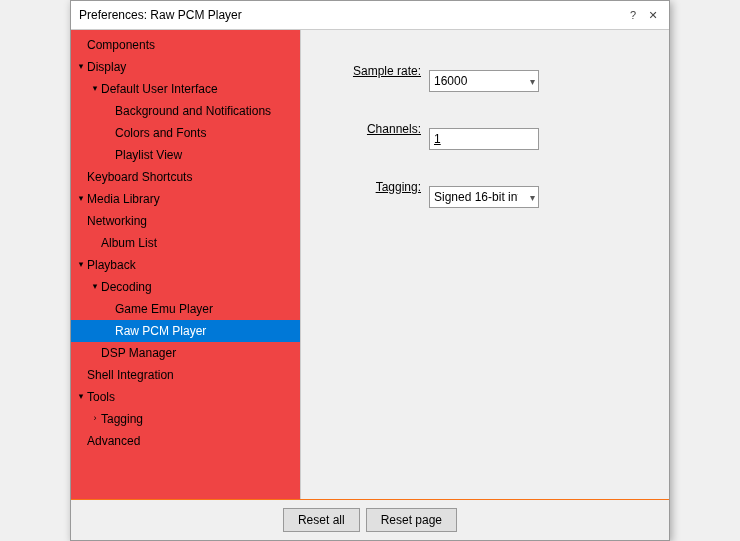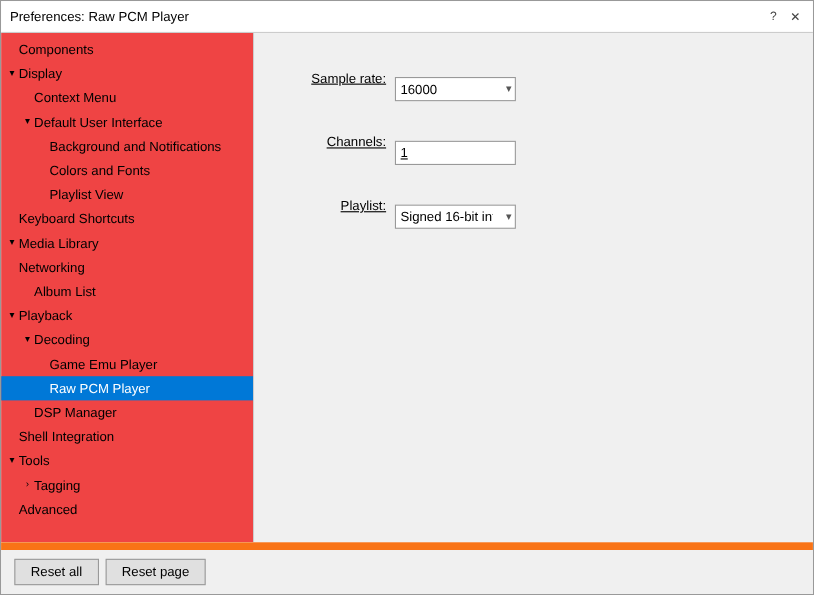--- a/index.html
+++ b/index.html
@@ -8,21 +8,21 @@
       font-size: 12px;
       background: #f0f0f0;
       display: flex;
       justify-content: center;
       align-items: center;
       width: 740px;
       height: 541px;
       overflow: hidden;
     }
     .dialog {
-      width: 740px;
+      width: 600px;
       height: 541px;
       background: #f0f0f0;
       border: 1px solid #999;
       display: flex;
       flex-direction: column;
       box-shadow: 2px 2px 8px rgba(0,0,0,0.3);
     }
     .title-bar {
       background: #ffffff;
       padding: 6px 8px;
@@ -152,22 +152,23 @@
       font-size: 12px;
       border: 1px solid #999;
       background: #fff;
       padding: 0 4px;
     }
     .dialog-footer {
       display: flex;
       align-items: center;
       justify-content: space-between;
       padding: 8px 12px;
-      border-top: 7px solid #f97316;
+      border-top: 1px solid #f97316;
       background: #f0f0f0;
+      flex-direction: column;
     }
     .footer-left {
       display: flex;
       gap: 6px;
     }
     .footer-right {
       display: flex;
       gap: 6px;
     }
     .btn {
@@ -206,25 +207,20 @@
           <span class="arrow"> </span>
           <span class="label">Components</span>
         </div>
         <div class="tree-item">
           <span class="indent" style="width:4px;"></span>
           <span class="arrow">▾</span>
           <span class="label">Display</span>
         </div>
         <div class="tree-item">
           <span class="indent" style="width:18px;"></span>
-          <span class="arrow"> </span>
-          <span class="label">Context Menu</span>
-        </div>
-        <div class="tree-item">
-          <span class="indent" style="width:18px;"></span>
           <span class="arrow">▾</span>
           <span class="label">Default User Interface</span>
         </div>
         <div class="tree-item">
           <span class="indent" style="width:32px;"></span>
           <span class="arrow"> </span>
           <span class="label">Background and Notifications</span>
         </div>
         <div class="tree-item">
           <span class="indent" style="width:32px;"></span>
@@ -316,21 +312,21 @@
         </div>
 
         <div class="form-row">
           <span class="form-label">Channels:</span>
           <div class="form-control-wrap">
             <input class="form-input" type="text" id="channels-input" value="1" style="">
           </div>
         </div>
 
         <div class="form-row">
-          <span class="form-label">Playlist:</span>
+          <span class="form-label">Tagging:</span>
           <div class="form-control-wrap">
             <div class="select-wrapper">
               <select class="form-select" id="encoding-select"><option value="Unsigned 8-bit int">Unsigned 8-bit int</option><option value="Signed 16-bit int" selected="">Signed 16-bit int</option><option value="Signed 24-bit int">Signed 24-bit int</option><option value="Signed 32-bit int">Signed 32-bit int</option><option value="32-bit float">32-bit float</option></select>
             </div>
           </div>
         </div>
       </div>
     </div>
   </div>
 

